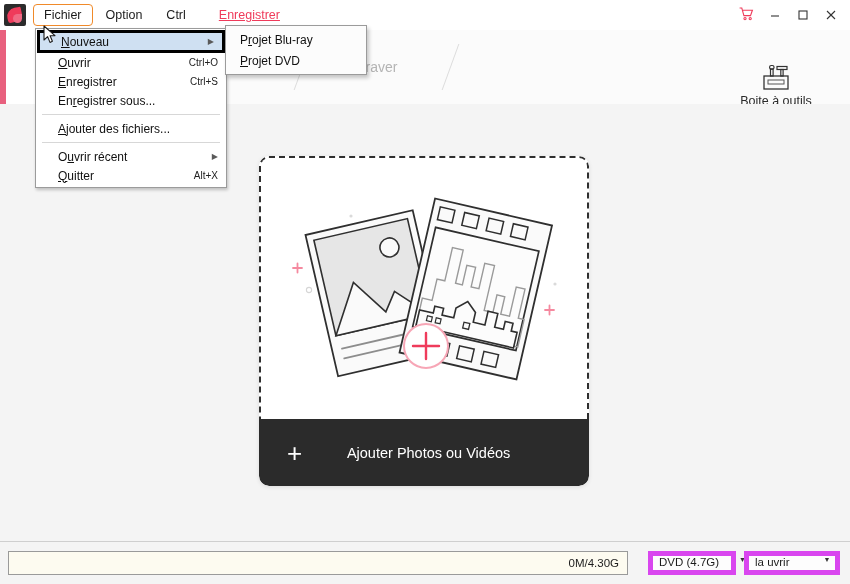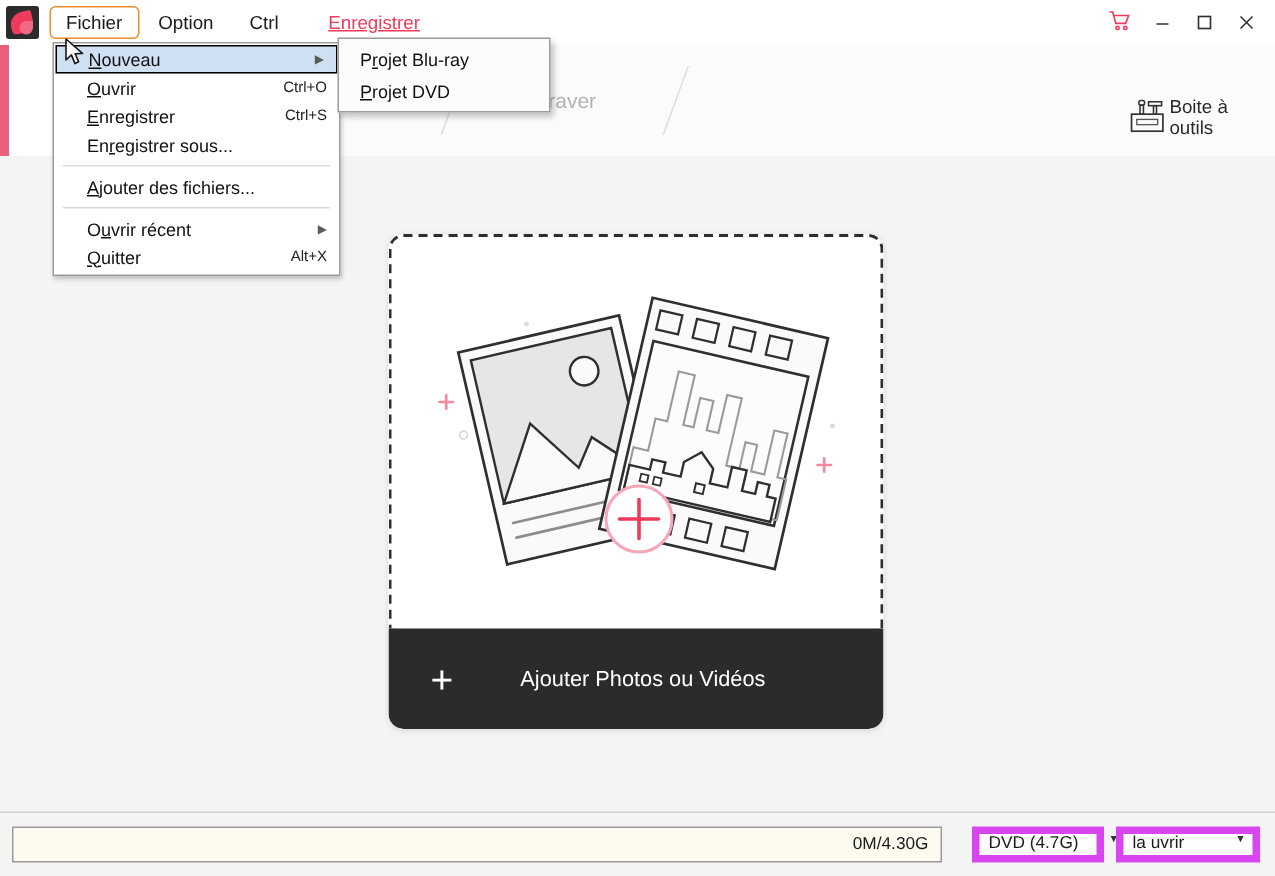--- a/index.html
+++ b/index.html
@@ -61,22 +61,22 @@
   .tab{
     position:relative;height:74px;display:flex;align-items:center;justify-content:center;
     font-size:14px;color:#b4b4b4;padding:0 26px;min-width:96px;cursor:default;
   }
   .tab.sel{color:#3a3a3a;background:#ffffff;}
   .tab .sep{
     position:absolute;right:-1px;top:14px;height:46px;width:1px;background:#dcdcdc;
     transform:skewX(-20deg);
   }
   .toolbox{
-    position:absolute;right:8px;top:32px;width:92px;
-    display:flex;flex-direction:row;align-items:center;cursor:default;
+    position:absolute;right:28px;top:32px;width:92px;
+    display:flex;flex-direction:column;align-items:center;cursor:default;
   }
   .toolbox .lbl{font-size:12.5px;color:#2a2a2a;margin-top:2px;}
 
   
   .workspace{
     position:absolute;left:0;top:104px;width:850px;height:438px;background:#f4f4f4;
   }
   .left-rail{
     position:absolute;left:0;top:0;width:6px;height:438px;background:#f4f4f4;
   }
@@ -130,21 +130,21 @@
   .menu-pop{
     position:absolute;left:35px;top:28px;width:190px;
     background:#ffffff;border:1px solid #9b9b9b;
     box-shadow:1px 2px 3px rgba(0,0,0,.22);
     padding:1px 0 2px 0;z-index:40;
   }
   .mrow{
     height:19px;display:flex;align-items:center;font-size:12px;color:#111;
     padding:0 8px 0 22px;cursor:default;position:relative;white-space:nowrap;
   }
-  .mrow.hl{background:#cfe0f2;border:1px solid #000000;height:17px;margin:0 1px;padding-left:21px;}
+  .mrow.hl{background:#cfe0f2;border:3px solid #000000;height:17px;margin:0 1px;padding-left:21px;}
   .mrow .acc{margin-left:auto;color:#222;font-size:10px;padding-left:18px;}
   .mrow .arw{margin-left:auto;font-size:8px;color:#5a5a5a;}
   .msep{height:1px;background:#d7d7d7;margin:4px 6px;}
   .u{text-decoration:underline;}
 
   .submenu{
     position:absolute;left:225px;top:25px;width:140px;
     background:#fcfcfc;border:1px solid #9b9b9b;
     box-shadow:2px 3px 4px rgba(0,0,0,.22);padding:3px 0;z-index:41;
   }

